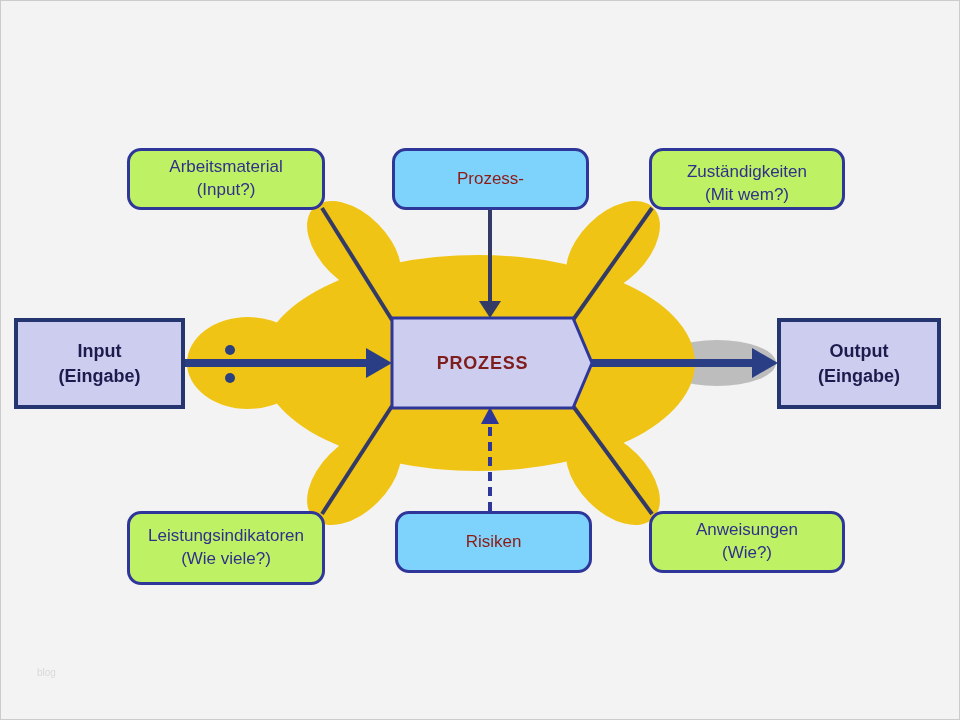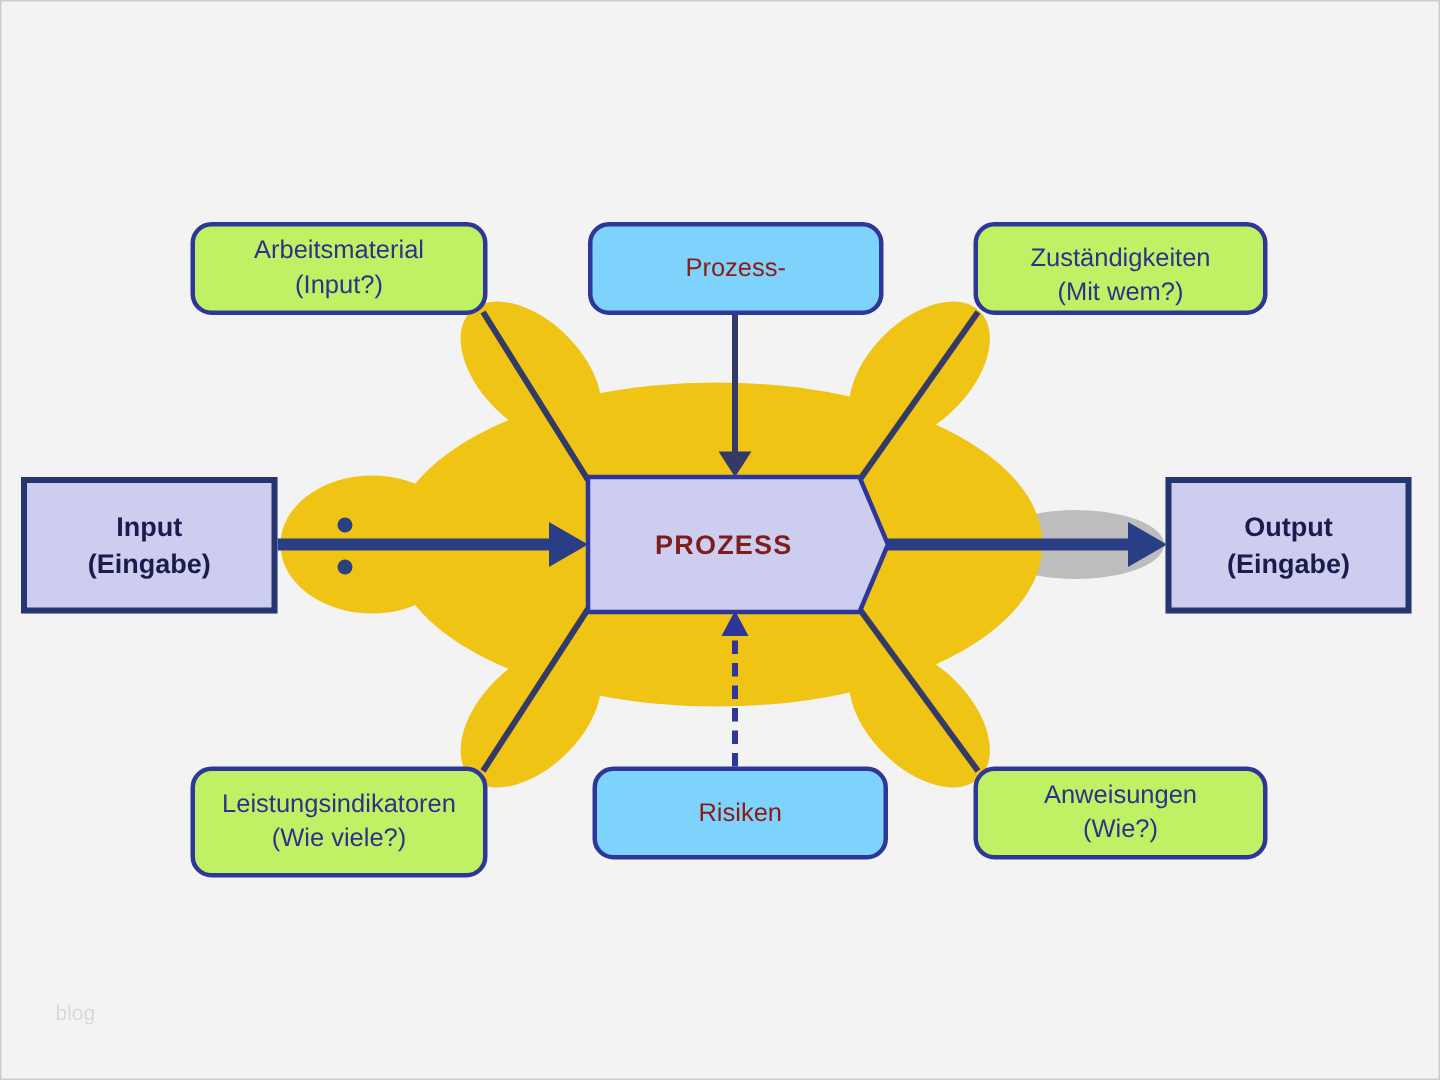--- a/index.html
+++ b/index.html
@@ -23,21 +23,21 @@
   }
   .sbox{
     background:#CDCDF0;border:4px solid #24356F;
     color:#1B1B4D;font-weight:bold;font-size:18px;
   }
   .pent-label{
     color:#7f1d1d;font-weight:bold;font-size:18px;letter-spacing:0.8px;
     background:transparent;pointer-events:none;
   }
   .watermark{
-    position:absolute;left:36px;top:666px;color:#d9d9d9;font-size:14px;
+    position:absolute;left:36px;top:666px;color:#d9d9d9;font-size:10px;
   }
 </style>
 </head>
 <body>
 
 <div class="stage">
 
   <svg width="960" height="720" viewBox="0 0 960 720">
 
     <ellipse cx="716" cy="362" rx="59" ry="23" fill="#BDBDBD"></ellipse>

